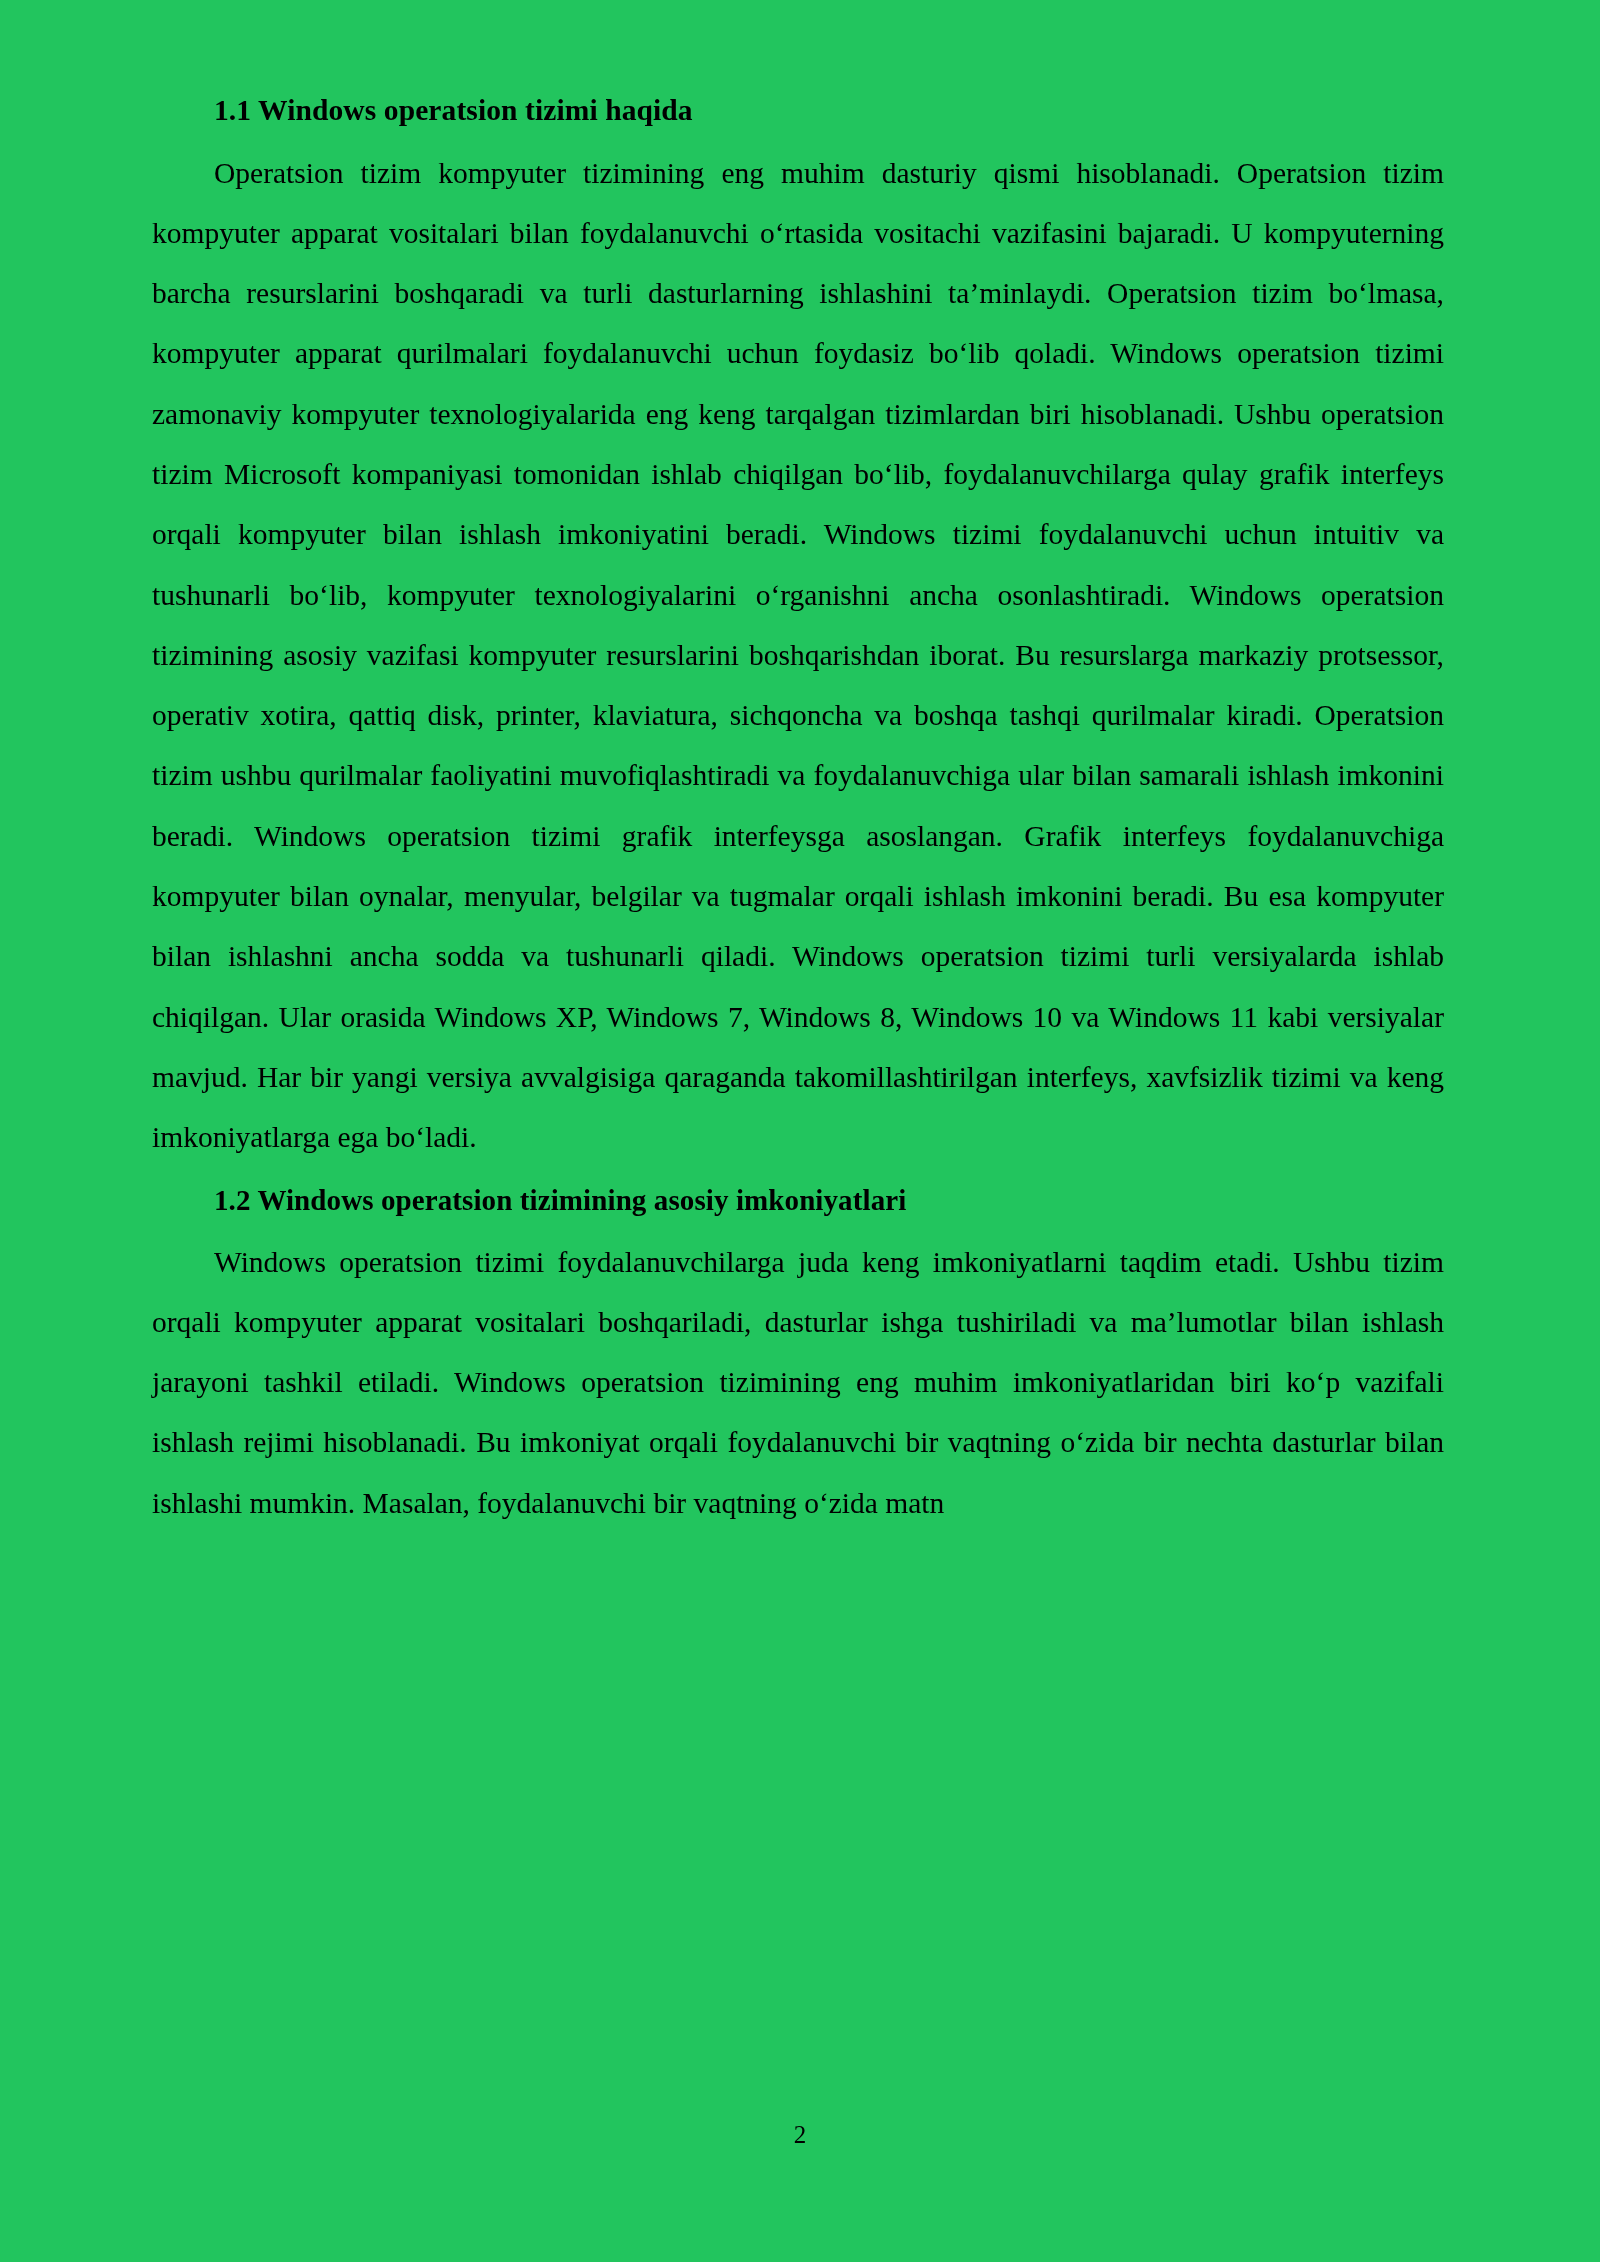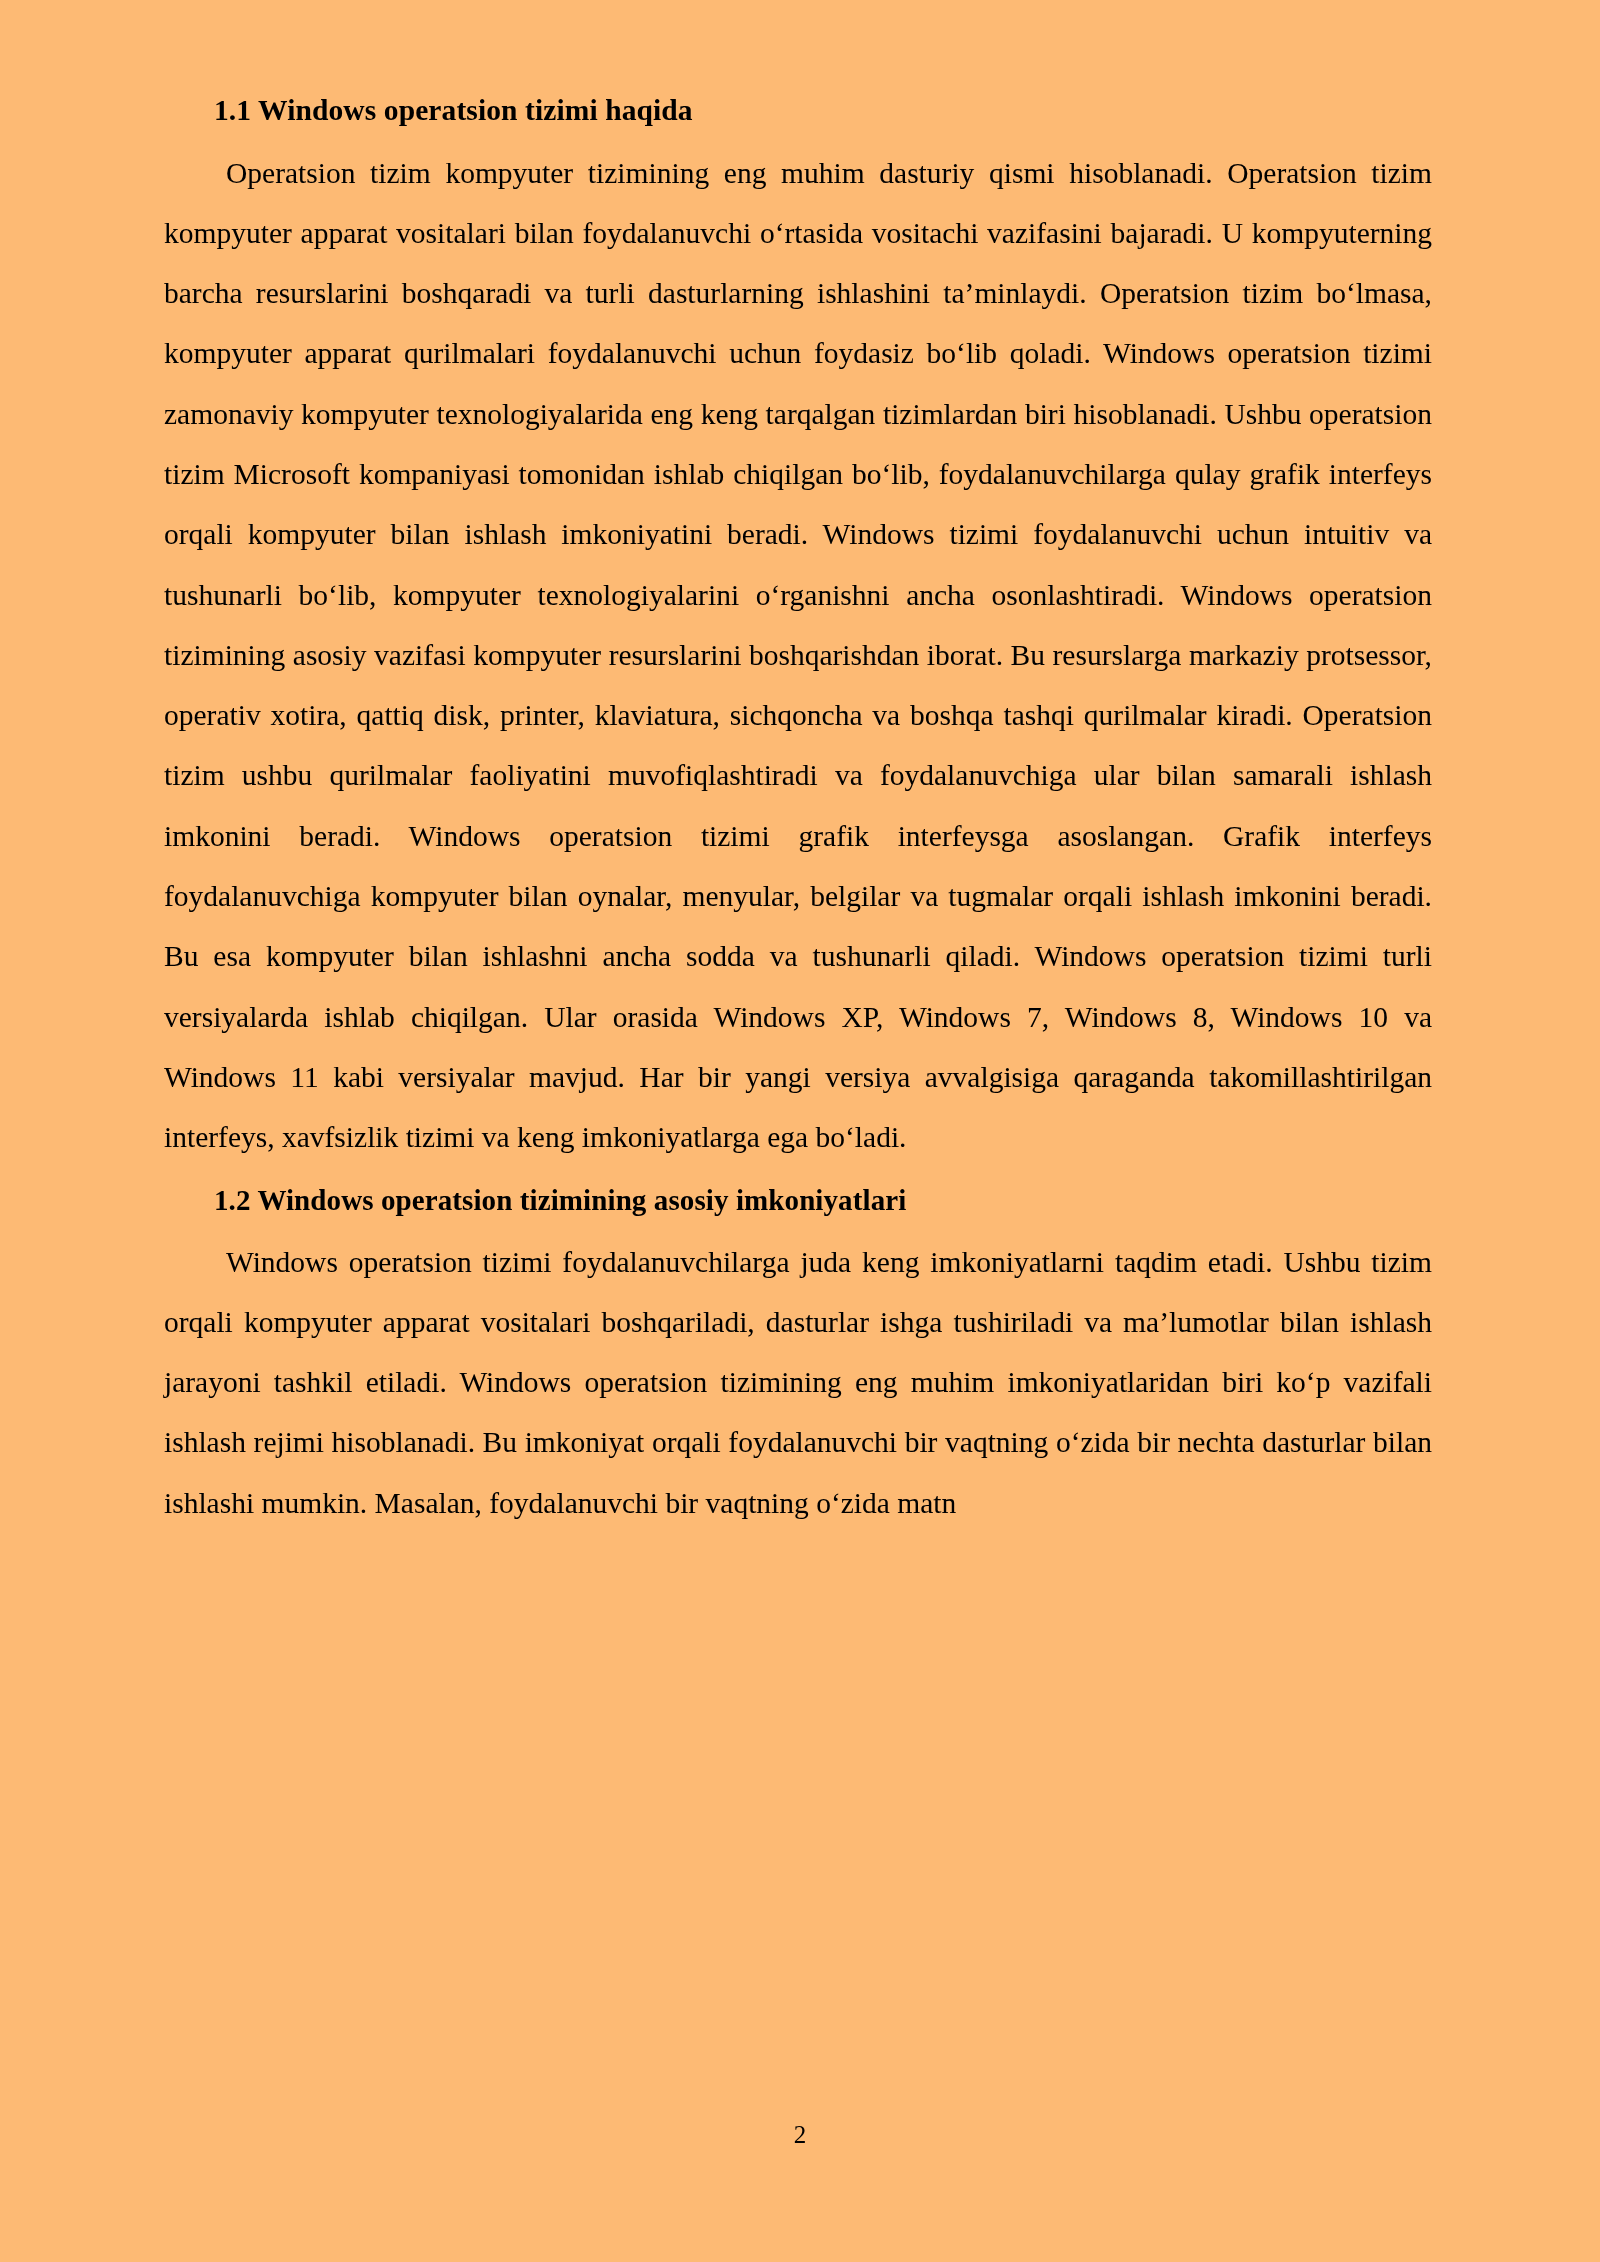--- a/index.html
+++ b/index.html
@@ -8,21 +8,21 @@
     background: #ffffff;
   }
   body {
     font-family: "Liberation Serif", "DejaVu Serif", serif;
     color: #000000;
   }
   .page {
     position: relative;
     width: 1600px;
     height: 2262px;
-    background: #fdba74;
+    background: #22c55e;
     box-sizing: border-box;
     overflow: hidden;
   }
   .content {
     position: absolute;
     left: 152px;
     top: 96px;
     width: 1292px;
   }
   .heading {
@@ -40,21 +40,21 @@
     text-indent: 62px;
     margin: 18px 0 17px 0;
     letter-spacing: 0.1px;
   }
   p.body {
     font-size: 29.5px;
     line-height: 60.3px;
     text-align: justify;
     text-justify: inter-word;
     text-indent: 62px;
-    margin: 12px;
+    margin: 0;
     -webkit-hyphens: none;
     hyphens: none;
     word-spacing: 0px;
   }
   p.body:last-of-type {
     text-align: justify;
   }
   .pageno {
     position: absolute;
     left: 0;

